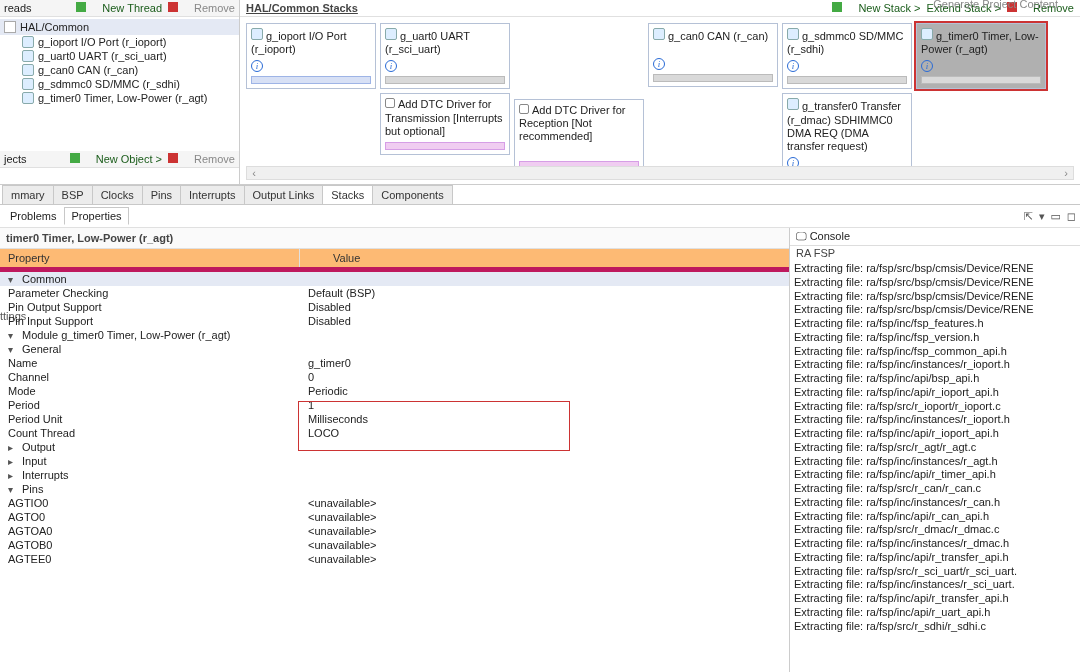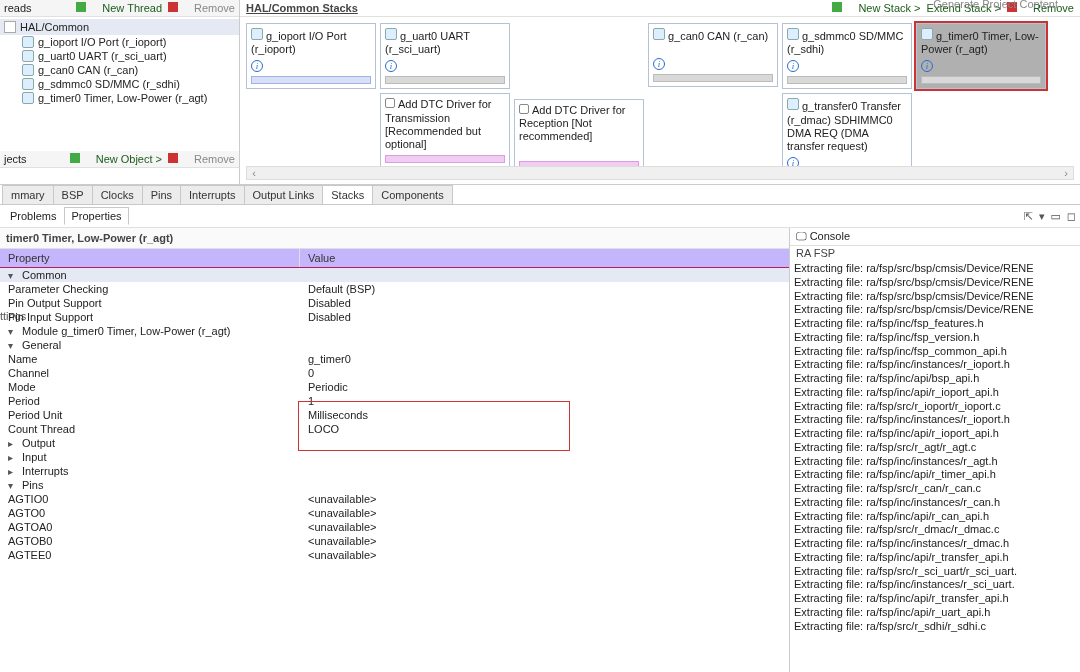--- a/index.html
+++ b/index.html
@@ -39,21 +39,21 @@
   .tab.active { background:#fff; }
   .secondary-tabs { display:flex; padding:2px 4px; border-bottom:1px solid #e0e0e0; align-items:center; }
   .sec-tab { padding:2px 6px; margin-right:2px; cursor:pointer; }
   .sec-tab.active { background:#fff; border:1px solid #c8c8c8; border-bottom-color:#fff;}
   .toolbar-icns { flex:1; display:flex; justify-content:flex-end; gap:6px; color:#555;}
   .gen-link { padding:2px 6px; color:#888; position:absolute; right:16px; top:-4px; font-size:11px;}
   .bottom-split { flex:1; display:flex; overflow:hidden; }
   .props-area { flex:1; display:flex; flex-direction:column; border-right:1px solid #ccc; overflow:hidden; }
   .props-title { padding:4px 6px; font-weight:bold; color:#444; border-bottom:1px solid #e0e0e0; background:#fafafa;}
   .props-table { flex:1; overflow:auto; }
-  .pt-head { display:flex; border-bottom:1px solid #be185d; font-weight:normal; color:#333; background:#c4b5fd;}
+  .pt-head { display:flex; border-bottom:5px solid #be185d; font-weight:normal; color:#333; background:#fdba74;gap:25px;}
   .pt-head div:first-child { width:300px; padding:3px 8px; border-right:1px solid #e0e0e0;}
   .pt-head div:last-child { flex:1; padding:3px 8px;}
   .pt-row { display:flex; }
   .pt-row .pc { width:300px; padding:1px 8px; display:flex; align-items:center; }
   .pt-row .vc { flex:1; padding:1px 8px; }
   .pt-row.group { background:#e4e9f4; }
   .pt-row .arrow { width:12px; display:inline-block; color:#555; font-size:10px; user-select:none; margin-right:2px;}
   .indent1{padding-left:18px;} .indent2{padding-left:34px;} .indent3{padding-left:50px;}
   .redbox { position:absolute; border:1px solid #c33; pointer-events:none;}
   .console-wrap { width:290px; display:flex; flex-direction:column; background:#fff; }
@@ -159,21 +159,21 @@
         </div>
         <div class="stack-col">
           <div class="stack-box">
             <div class="sb-title"><span class="module-icn"></span> <span>g_uart0 UART (r_sci_uart)</span></div>
             <div class="sb-icons">
                 <span class="info-icn">i</span>
               </div>
             <div class="stack-bot bot-grey"></div>
           </div>
           <div class="stack-box">
-            <div class="sb-title"><span class="lock-icn"></span> <span>Add DTC Driver for Transmission [Recommended but optional]</span></div>
+            <div class="sb-title"><span class="lock-icn"></span> <span>Add DTC Driver for Transmission [Interrupts but optional]</span></div>
             <div class="stack-bot bot-pink"></div>
           </div>
         </div>
         <div class="stack-col">
           <div style="height:72px"></div>
           <div class="stack-box">
             <div class="sb-title"><span class="lock-icn"></span> <span>Add DTC Driver for Reception [Not recommended]</span></div>
             <div style="height:13px"></div>
             <div class="stack-bot bot-pink"></div>
           </div>

